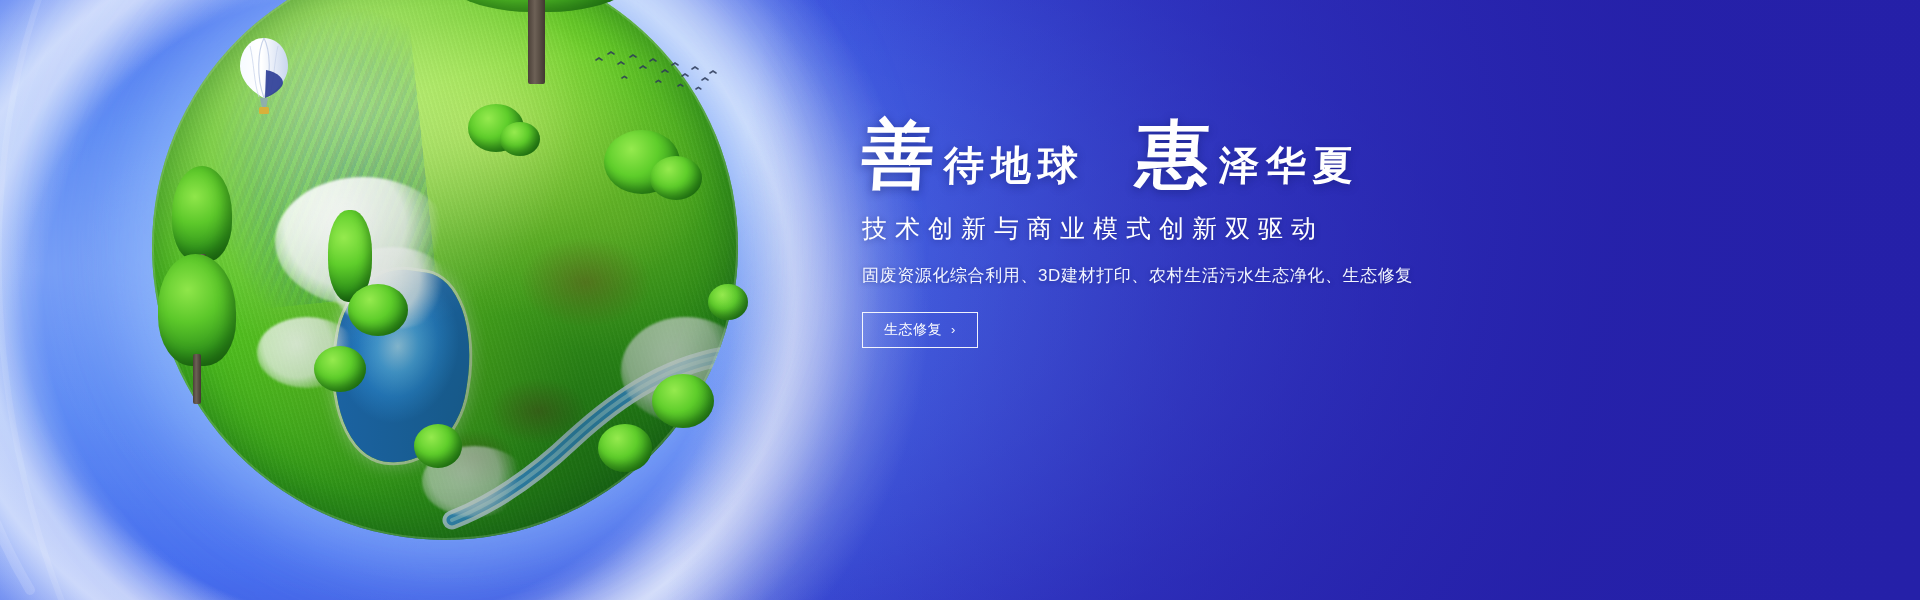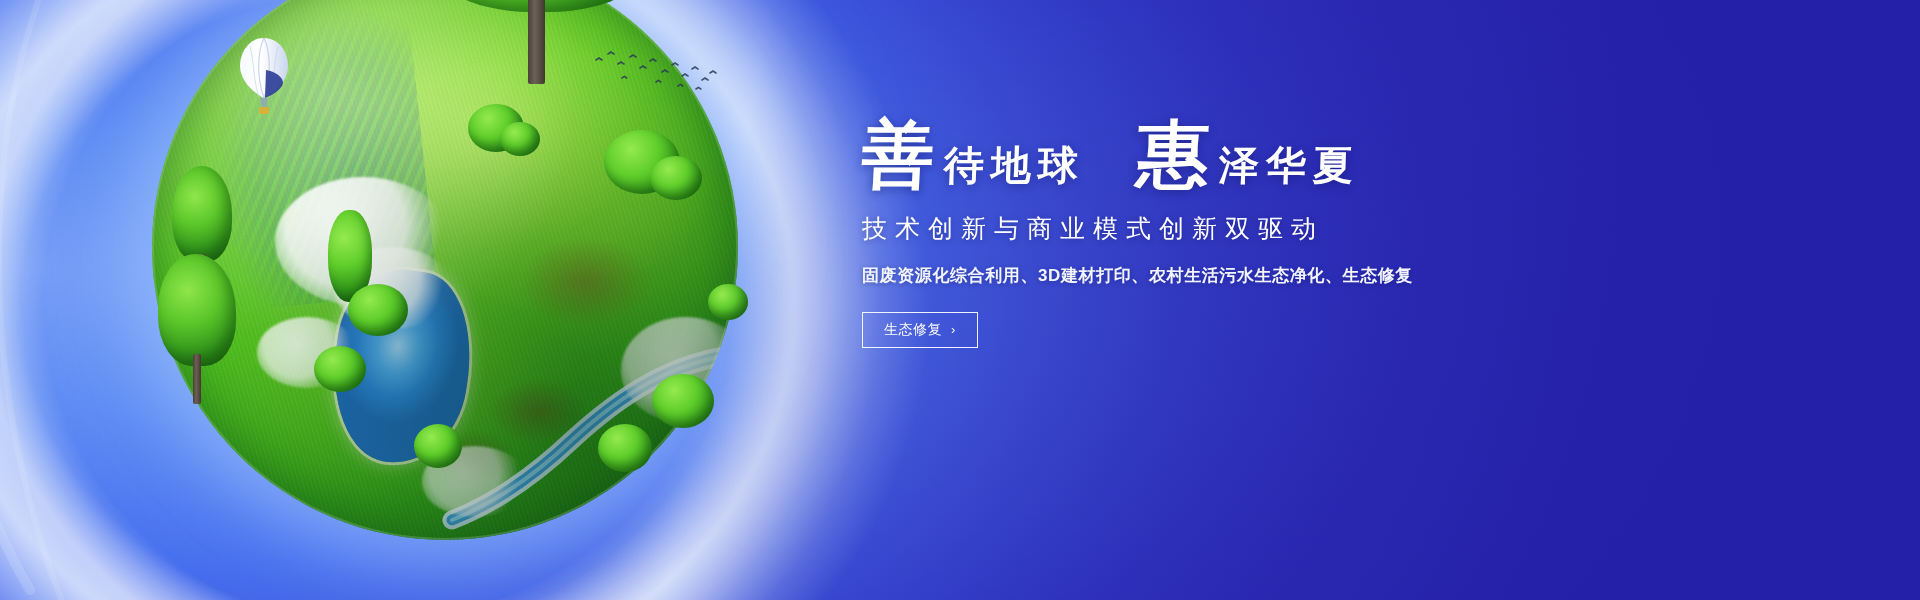--- a/index.html
+++ b/index.html
@@ -176,21 +176,21 @@
 
   .subtitle{
     margin-top:22px;
     font-size:25px;font-weight:400;
     letter-spacing:8px;
     text-shadow:0 1px 6px rgba(12,20,90,.40);
     white-space:nowrap;
   }
   .desc{
     margin-top:19px;
-    font-size:17px;font-weight:700;
+    font-size:17px;font-weight:400;
     letter-spacing:.6px;
     color:#f2f5ff;
     text-shadow:0 1px 5px rgba(12,20,90,.40);
     white-space:nowrap;
   }
   .cta{
     margin-top:25px;
     display:inline-flex;align-items:center;justify-content:center;gap:9px;
     width:116px;height:36px;
     border:1px solid rgba(255,255,255,.92);

